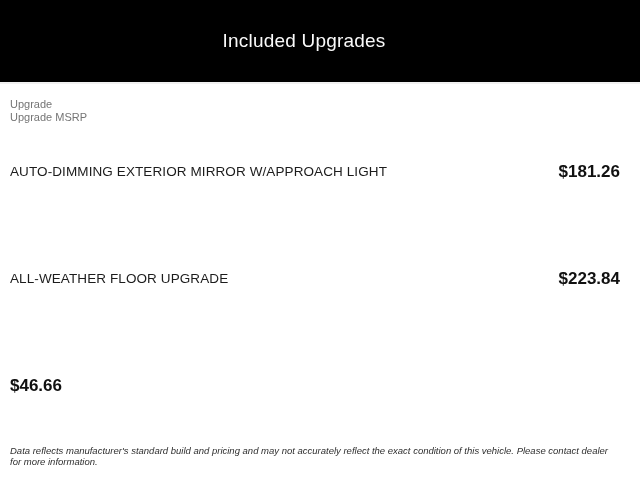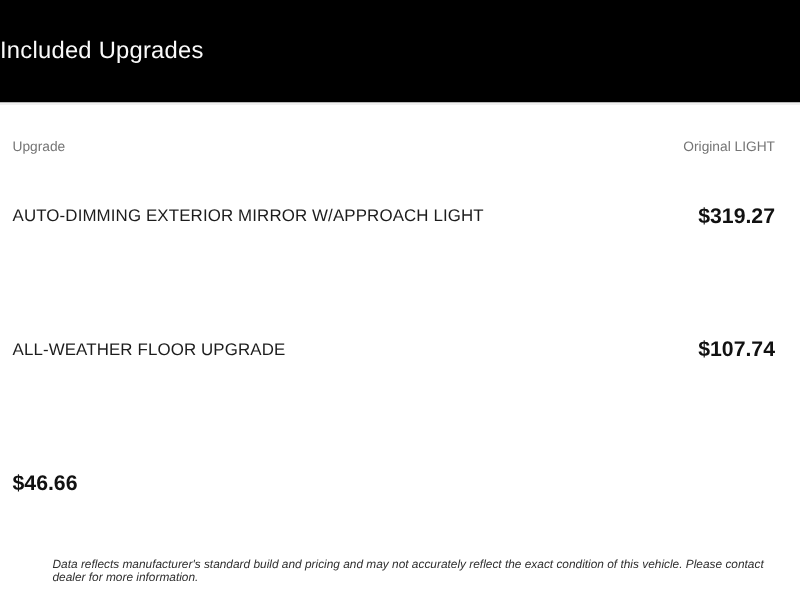--- a/index.html
+++ b/index.html
@@ -12,42 +12,43 @@
   .screen {
     position: relative;
     width: 640px; height: 480px;
     background: #ffffff;
   }
   .header-bar {
     height: 82px;
     background: #000000;
     display: flex;
     align-items: center;
-    justify-content: flex-start;
+    justify-content: center;
     padding-right: 32px;
   }
   .header-title {
     color: #fafafa;
     font-size: 19px;
     font-weight: 400;
     letter-spacing: 0.2px;
   }
   .header-divider {
     height: 2px;
     background: #f0f0f0;
   }
   .content {
     padding: 0 20px 0 10px;
   }
   .col-head {
     display: flex;
     justify-content: space-between;
     align-items: flex-start;
-    padding-top: 28px;
+    padding-top: 14px;
     height: 27px;
+    flex-direction: column;
   }
   .col-head span {
     font-size: 11px;
     color: #757575;
     line-height: 13px;
   }
   .rows {
     margin-top: 7px;
   }
   .upgrade-row {
@@ -65,50 +66,49 @@
   .upgrade-price {
     font-size: 17px;
     font-weight: 700;
     color: #111111;
   }
   .disclaimer {
     margin-top: 6px;
     font-size: 9.5px;
     font-style: italic;
     color: #2f2f2f;
-    margin-left: 32px;
   }
 </style>
 </head>
 <body>
 
 <div class="screen">
 
   <div class="header-bar">
     <span class="header-title">Included Upgrades</span>
   </div>
   <div class="header-divider"></div>
 
   <div class="content">
 
     <div class="col-head">
       <span>Upgrade</span>
-      <span>Original LIGHT</span>
+      <span>Upgrade MSRP</span>
     </div>
 
     <div class="rows">
 
       <div class="upgrade-row">
         <span class="upgrade-name">AUTO-DIMMING EXTERIOR MIRROR W/APPROACH LIGHT</span>
-        <span class="upgrade-price">$319.27</span>
+        <span class="upgrade-price">$181.26</span>
       </div>
 
       <div class="upgrade-row">
         <span class="upgrade-name">ALL-WEATHER FLOOR UPGRADE</span>
-        <span class="upgrade-price">$107.74</span>
+        <span class="upgrade-price">$223.84</span>
       </div>
 
       <div class="upgrade-row">
         <span class="upgrade-price">$46.66</span>
       </div>
 
     </div>
 
     <div class="disclaimer">Data reflects manufacturer's standard build and pricing and may not accurately reflect the exact condition of this vehicle. Please contact dealer for more information.</div>
 

